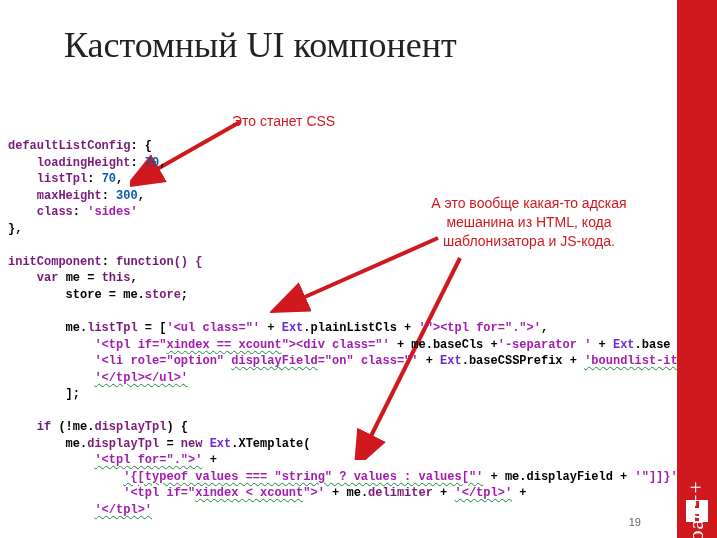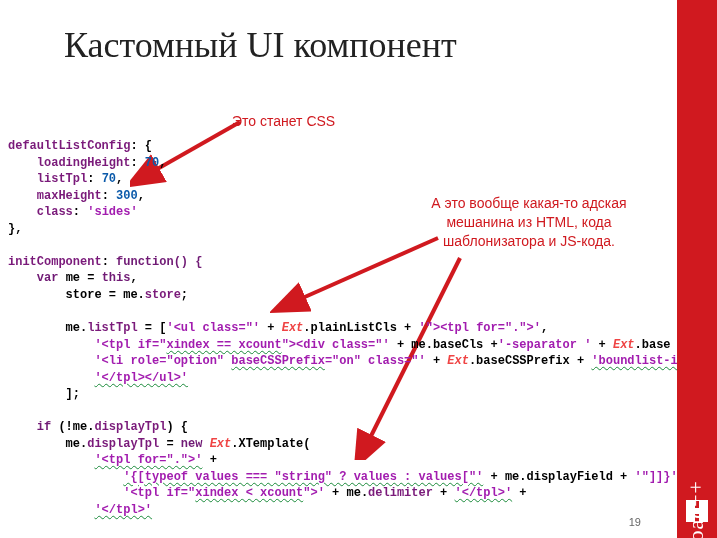--- a/index.html
+++ b/index.html
@@ -9,21 +9,21 @@
 .logo-bar{position:absolute;right:0;top:0;width:40px;height:538px;background:#d0191f}
 .logo-text{position:absolute;right:8px;bottom:58px;color:#fff;font-family:Georgia,serif;font-size:22px;font-weight:500;letter-spacing:1px;transform:rotate(-90deg);transform-origin:right bottom;white-space:nowrap}
 .logo-glyph{position:absolute;right:7px;bottom:14px}
 .annot{position:absolute;color:#d0191f;font-family:Arial,sans-serif;font-size:14px;text-align:center;line-height:1.35}
 .annot1{left:232px;top:112px}
 .annot2{left:404px;top:194px;width:250px}
 .code-block{position:absolute;left:8px;top:138px;width:640px;font-size:12px;line-height:1.38;font-weight:bold;white-space:pre}
 .p{color:#7a1a7a}
 .b{color:#0b5aaa}
 .g{color:#a21caf}
-.k{color:#ef4444;font-style:italic}
+.k{color:#6d28d9;}
 .br{color:#701a75}
 .bl{color:#000}
 .wavy{text-decoration:underline wavy #1a8a3a;text-decoration-thickness:1px;text-underline-offset:2px}
 .arrow{position:absolute;pointer-events:none}
 </style>
 </head>
 <body>
 
 <div class="slide-title">Кастомный UI компонент</div>
 
@@ -61,21 +61,21 @@
     <span class="p">maxHeight</span>: <span class="b">300</span>,
     <span class="p">class</span>: <span class="g">'sides'</span>
 <span class="bl">},</span>
 
 <span class="p">initComponent</span>: <span class="br">function() {</span>
     <span class="br">var</span> <span class="bl">me = </span><span class="br">this</span><span class="bl">,</span>
         <span class="bl">store = me.</span><span class="p">store</span><span class="bl">;</span>
 
         <span class="bl">me.</span><span class="p">listTpl</span><span class="bl"> = [</span><span class="g">'&lt;ul class="'</span><span class="bl"> + </span><span class="k">Ext</span><span class="bl">.plainListCls</span><span class="bl"> + </span><span class="g">'"&gt;&lt;tpl for="."&gt;'</span><span class="bl">,</span>
             <span class="g">'&lt;tpl if="</span><span class="g wavy">xindex == xcount</span><span class="g">"&gt;&lt;div class="'</span><span class="bl"> + me.baseCls +</span><span class="g">'-separator '</span><span class="bl"> + </span><span class="k">Ext</span><span class="bl">.base</span>
-            <span class="g">'&lt;li role="option" </span><span class="g wavy">baseCSSPrefix</span><span class="g">="on" class="'</span><span class="bl"> + </span><span class="k">Ext</span><span class="bl">.baseCSSPrefix + </span><span class="g wavy">'boundlist-it</span>
+            <span class="g">'&lt;li role="option" </span><span class="g wavy">displayField</span><span class="g">="on" class="'</span><span class="bl"> + </span><span class="k">Ext</span><span class="bl">.baseCSSPrefix + </span><span class="g wavy">'boundlist-it</span>
             <span class="g wavy">'&lt;/tpl&gt;&lt;/ul&gt;'</span>
         <span class="bl">];</span>
 
     <span class="br">if</span><span class="bl"> (!me.</span><span class="p">displayTpl</span><span class="bl">) {</span>
         <span class="bl">me.</span><span class="p">displayTpl</span><span class="bl"> = </span><span class="br">new </span><span class="k">Ext</span><span class="bl">.XTemplate(</span>
             <span class="g wavy">'&lt;tpl for="."&gt;'</span><span class="bl"> +</span>
                 <span class="g wavy">'{[typeof values === "string" ? values : values["'</span><span class="bl"> + me.displayField + </span><span class="g">'"]]}'</span>
                 <span class="g">'&lt;tpl if="</span><span class="g wavy">xindex &lt; xcount</span><span class="g">"&gt;'</span><span class="bl"> + me.</span><span class="p">delimiter</span><span class="bl"> + </span><span class="g wavy">'&lt;/tpl&gt;'</span><span class="bl"> +</span>
             <span class="g wavy">'&lt;/tpl&gt;'</span></div>
 

